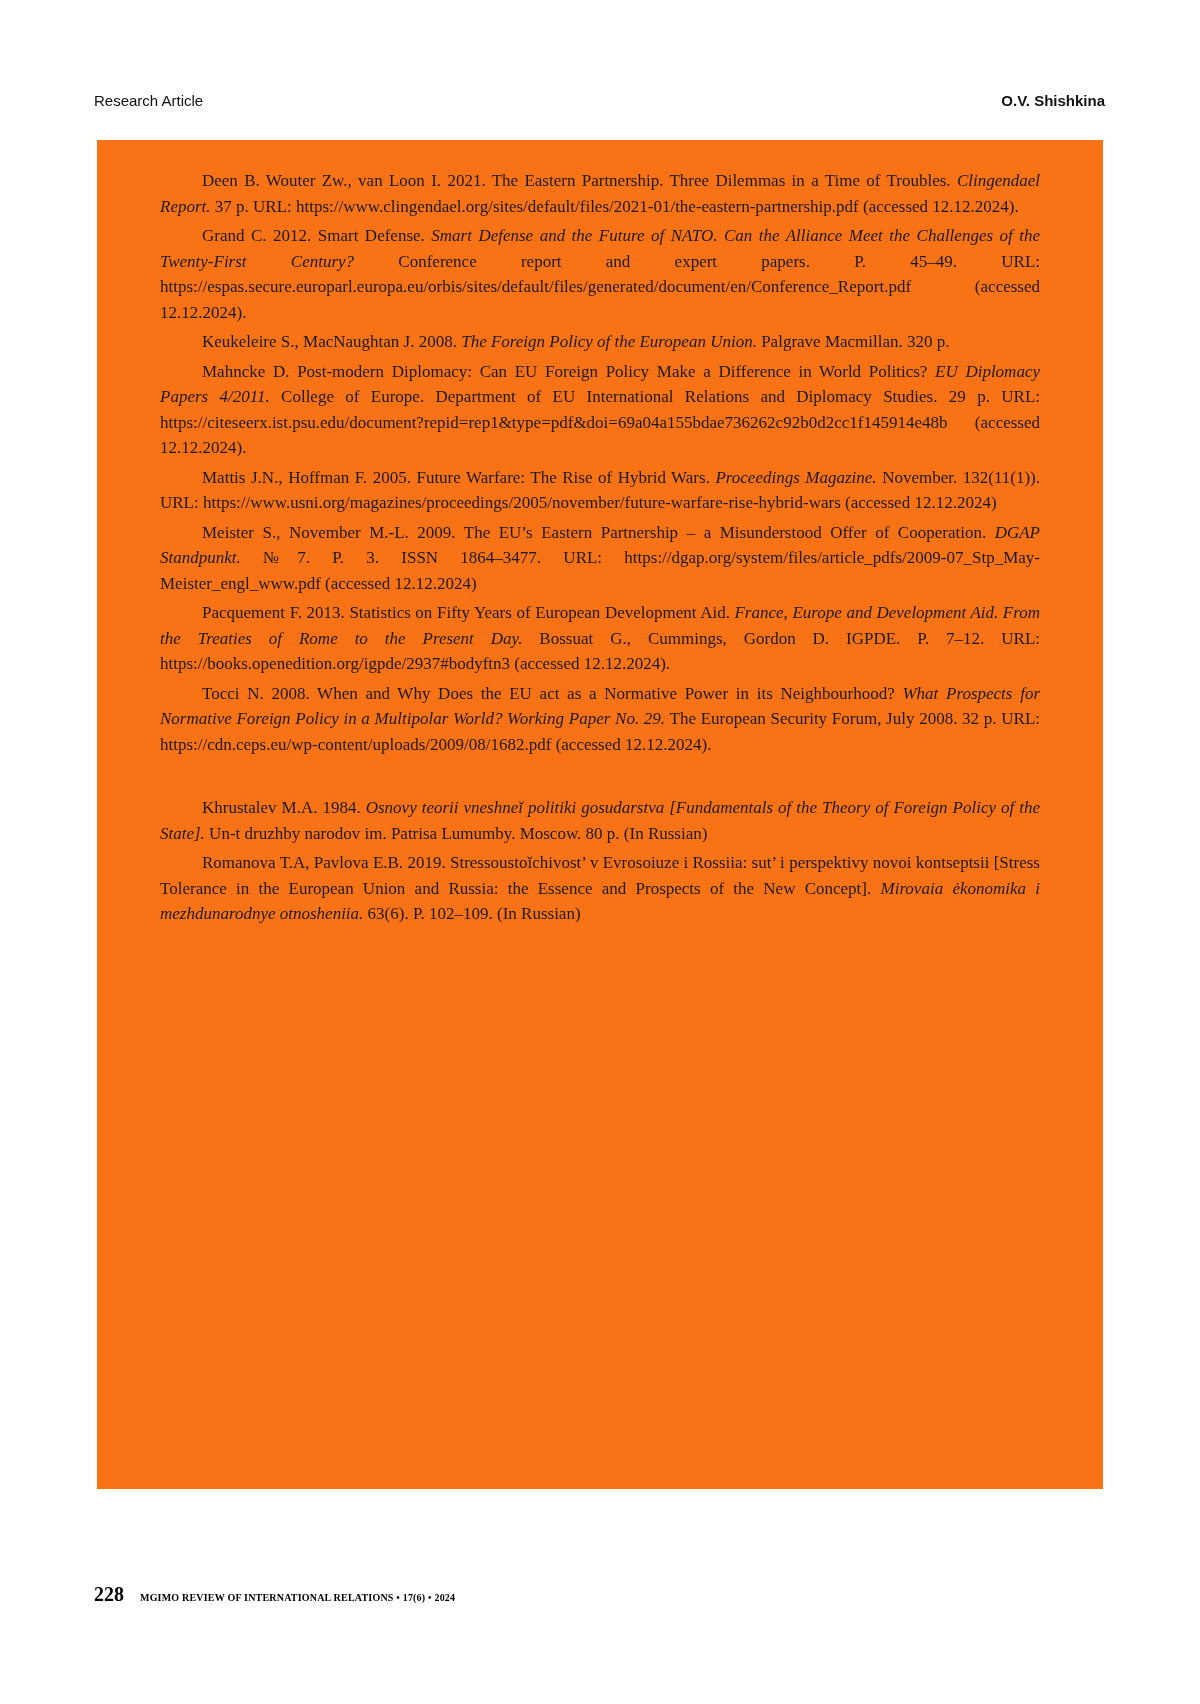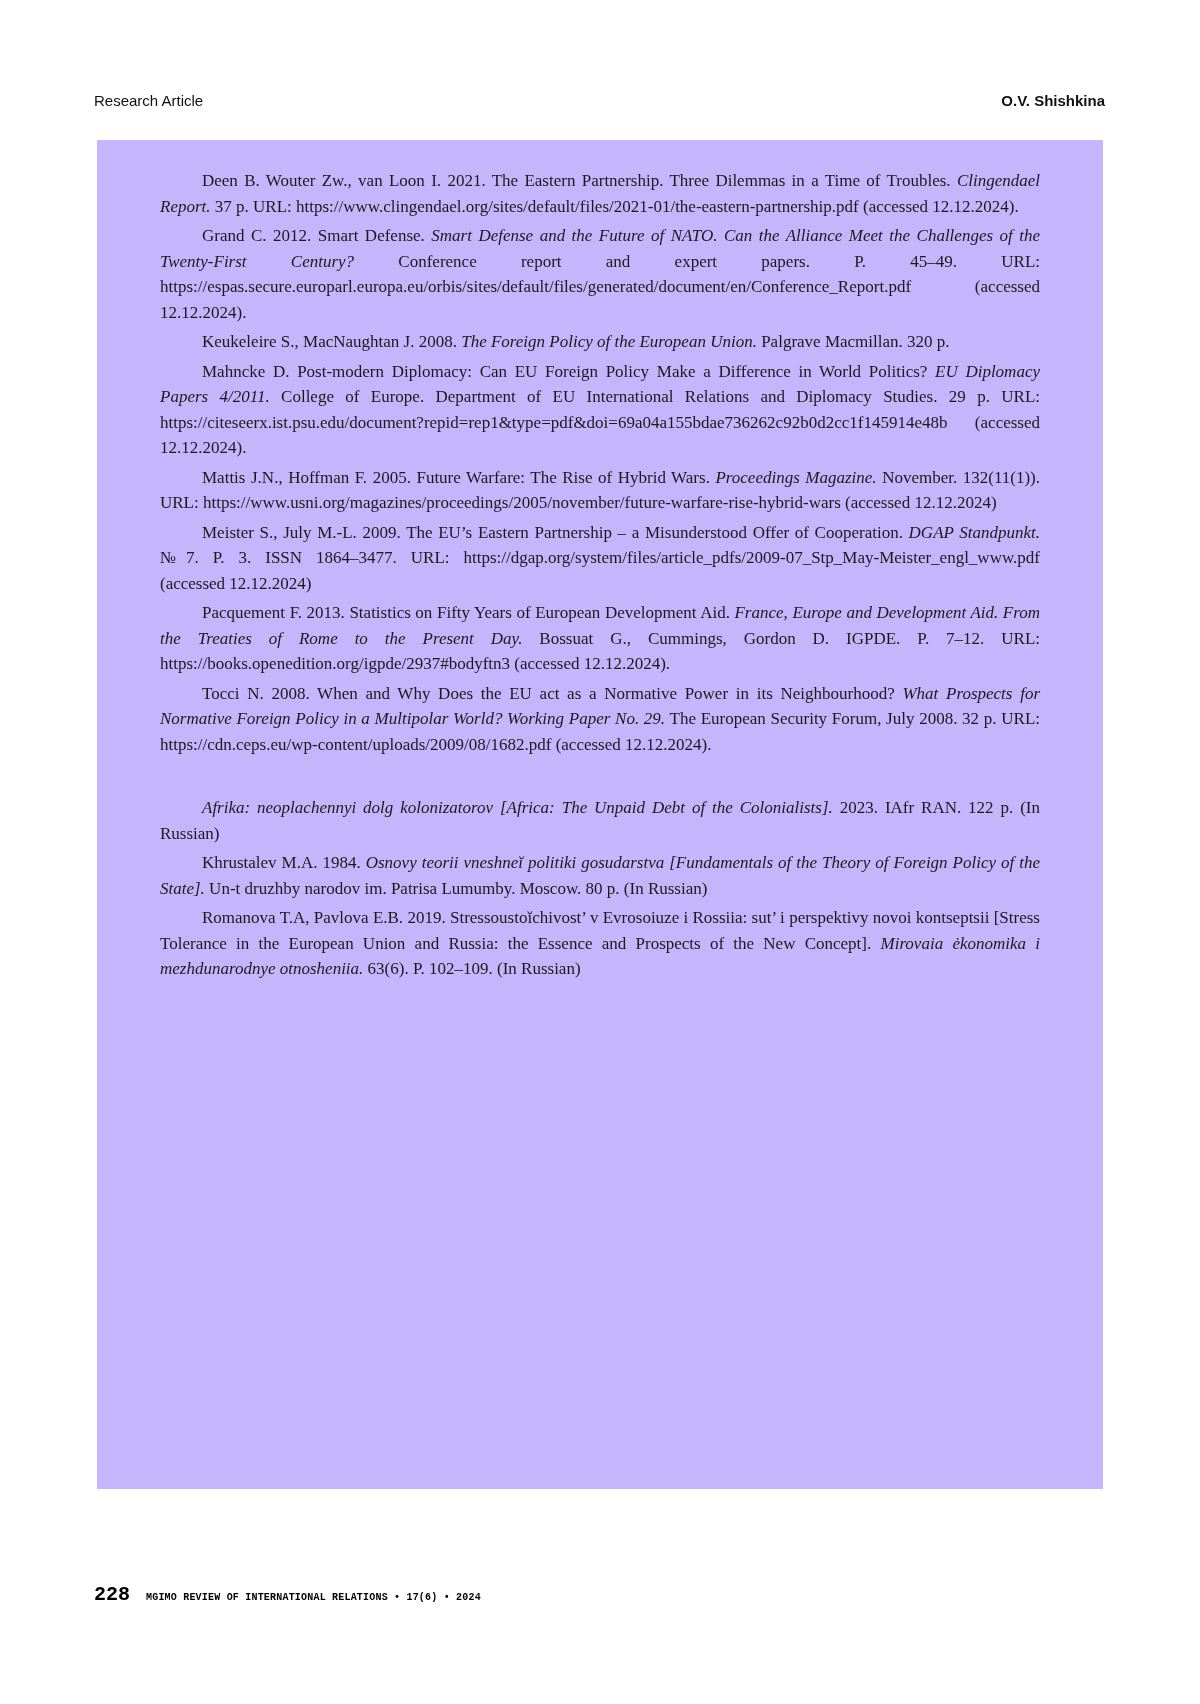--- a/index.html
+++ b/index.html
@@ -21,41 +21,41 @@
     top: 92px; left: 94px; right: 95px;
     display: flex; justify-content: space-between; align-items: center;
     font-family: "Liberation Sans", sans-serif;
     font-size: 15px; color: #111;
   }
   .running-header .author { font-weight: bold; margin-left: 44px; }
   .content-panel {
     position: absolute;
     left: 97px; top: 140px;
     width: 1006px; height: 1349px;
-    background: #c4b5fd;
+    background: #f97316;
   }
   .refs {
     padding: 28px 63px 0 63px;
     font-size: 17px;
     line-height: 25.5px;
     text-align: justify;
     color: #1b1b1b;
   }
   .refs p.ref {
     margin: 0 0 4px 0;
     text-indent: 42px;
     overflow-wrap: anywhere;
   }
   .refs p.ref i { font-style: italic; }
   .section-gap { height: 34px; }
   .page-footer {
     position: absolute;
     left: 94px; top: 1583px;
     display: flex; align-items: baseline; gap: 16px;
-    font-family: Liberation Mono, monospace;
+    font-family: Liberation Serif, serif;
   }
   .page-footer .page-number {
     font-size: 20px; font-weight: bold; color: #000;
   }
   .page-footer .journal-line {
     font-size: 10px; font-weight: bold; color: #000;
     letter-spacing: 0.2px;
   }
 </style>
 </head>
@@ -69,27 +69,26 @@
   </div>
 
   <div class="content-panel">
     <div class="refs">
       <div id="refs-en">
           <p class="ref"><span>Deen B. Wouter Zw., van Loon I. 2021. The Eastern Partnership. Three Dilemmas in a Time of Troubles. </span><i>Clingendael Report.</i><span> 37 p. URL: https://www.clingendael.org/sites/default/files/2021-01/the-eastern-partnership.pdf (accessed 12.12.2024).</span></p>
           <p class="ref"><span>Grand C. 2012. Smart Defense. </span><i>Smart Defense and the Future of NATO. Can the Alliance Meet the Challenges of the Twenty-First Century?</i><span> Conference report and expert papers. P. 45–49. URL: https://espas.secure.europarl.europa.eu/orbis/sites/default/files/generated/document/en/Conference_Report.pdf (accessed 12.12.2024).</span></p>
           <p class="ref"><span>Keukeleire S., MacNaughtan J. 2008. </span><i>The Foreign Policy of the European Union.</i><span> Palgrave Macmillan. 320 p.</span></p>
           <p class="ref"><span>Mahncke D. Post-modern Diplomacy: Can EU Foreign Policy Make a Difference in World Politics? </span><i>EU Diplomacy Papers 4/2011.</i><span> College of Europe. Department of EU International Relations and Diplomacy Studies. 29 p. URL: https://citeseerx.ist.psu.edu/document?repid=rep1&amp;type=pdf&amp;doi=69a04a155bdae736262c92b0d2cc1f145914e48b (accessed 12.12.2024).</span></p>
           <p class="ref"><span>Mattis J.N., Hoffman F. 2005. Future Warfare: The Rise of Hybrid Wars. </span><i>Proceedings Magazine.</i><span> November. 132(11(1)). URL: https://www.usni.org/magazines/proceedings/2005/november/future-warfare-rise-hybrid-wars (accessed 12.12.2024)</span></p>
-          <p class="ref"><span>Meister S., July M.-L. 2009. The EU’s Eastern Partnership – a Misunderstood Offer of Cooperation. </span><i>DGAP Standpunkt.</i><span> №7. P. 3. ISSN 1864–3477. URL: https://dgap.org/system/files/article_pdfs/2009-07_Stp_May-Meister_engl_www.pdf (accessed 12.12.2024)</span></p>
+          <p class="ref"><span>Meister S., November M.-L. 2009. The EU’s Eastern Partnership – a Misunderstood Offer of Cooperation. </span><i>DGAP Standpunkt.</i><span> №7. P. 3. ISSN 1864–3477. URL: https://dgap.org/system/files/article_pdfs/2009-07_Stp_May-Meister_engl_www.pdf (accessed 12.12.2024)</span></p>
           <p class="ref"><span>Pacquement F. 2013. Statistics on Fifty Years of European Development Aid. </span><i>France, Europe and Development Aid. From the Treaties of Rome to the Present Day.</i><span> Bossuat G., Cummings, Gordon D. IGPDE. P. 7–12. URL: https://books.openedition.org/igpde/2937#bodyftn3 (accessed 12.12.2024).</span></p>
           <p class="ref"><span>Tocci N. 2008. When and Why Does the EU act as a Normative Power in its Neighbourhood? </span><i>What Prospects for Normative Foreign Policy in a Multipolar World? Working Paper No. 29.</i><span> The European Security Forum, July 2008. 32 p. URL: https://cdn.ceps.eu/wp-content/uploads/2009/08/1682.pdf (accessed 12.12.2024).</span></p>
         </div>
       <div class="section-gap"></div>
       <div id="refs-ru">
-          <p class="ref"><i>Afrika: neoplachennyi dolg kolonizatorov [Africa: The Unpaid Debt of the Colonialists].</i><span> 2023. IAfr RAN. 122 p. (In Russian)</span></p>
           <p class="ref"><span>Khrustalev M.A. 1984. </span><i>Osnovy teorii vneshneĭ politiki gosudarstva [Fundamentals of the Theory of Foreign Policy of the State].</i><span> Un-t druzhby narodov im. Patrisa Lumumby. Moscow. 80 p. (In Russian)</span></p>
           <p class="ref"><span>Romanova T.A, Pavlova E.B. 2019. Stressoustoĭchivost’ v Evrosoiuze i Rossiia: sut’ i perspektivy novoi kontseptsii [Stress Tolerance in the European Union and Russia: the Essence and Prospects of the New Concept]. </span><i>Mirovaia ėkonomika i mezhdunarodnye otnosheniia.</i><span> 63(6). P. 102–109. (In Russian)</span></p>
         </div>
     </div>
   </div>
 
   <div class="page-footer">
     <span class="page-number">228</span>
     <span class="journal-line">MGIMO REVIEW OF INTERNATIONAL RELATIONS  • 17(6) • 2024</span>
   </div>

